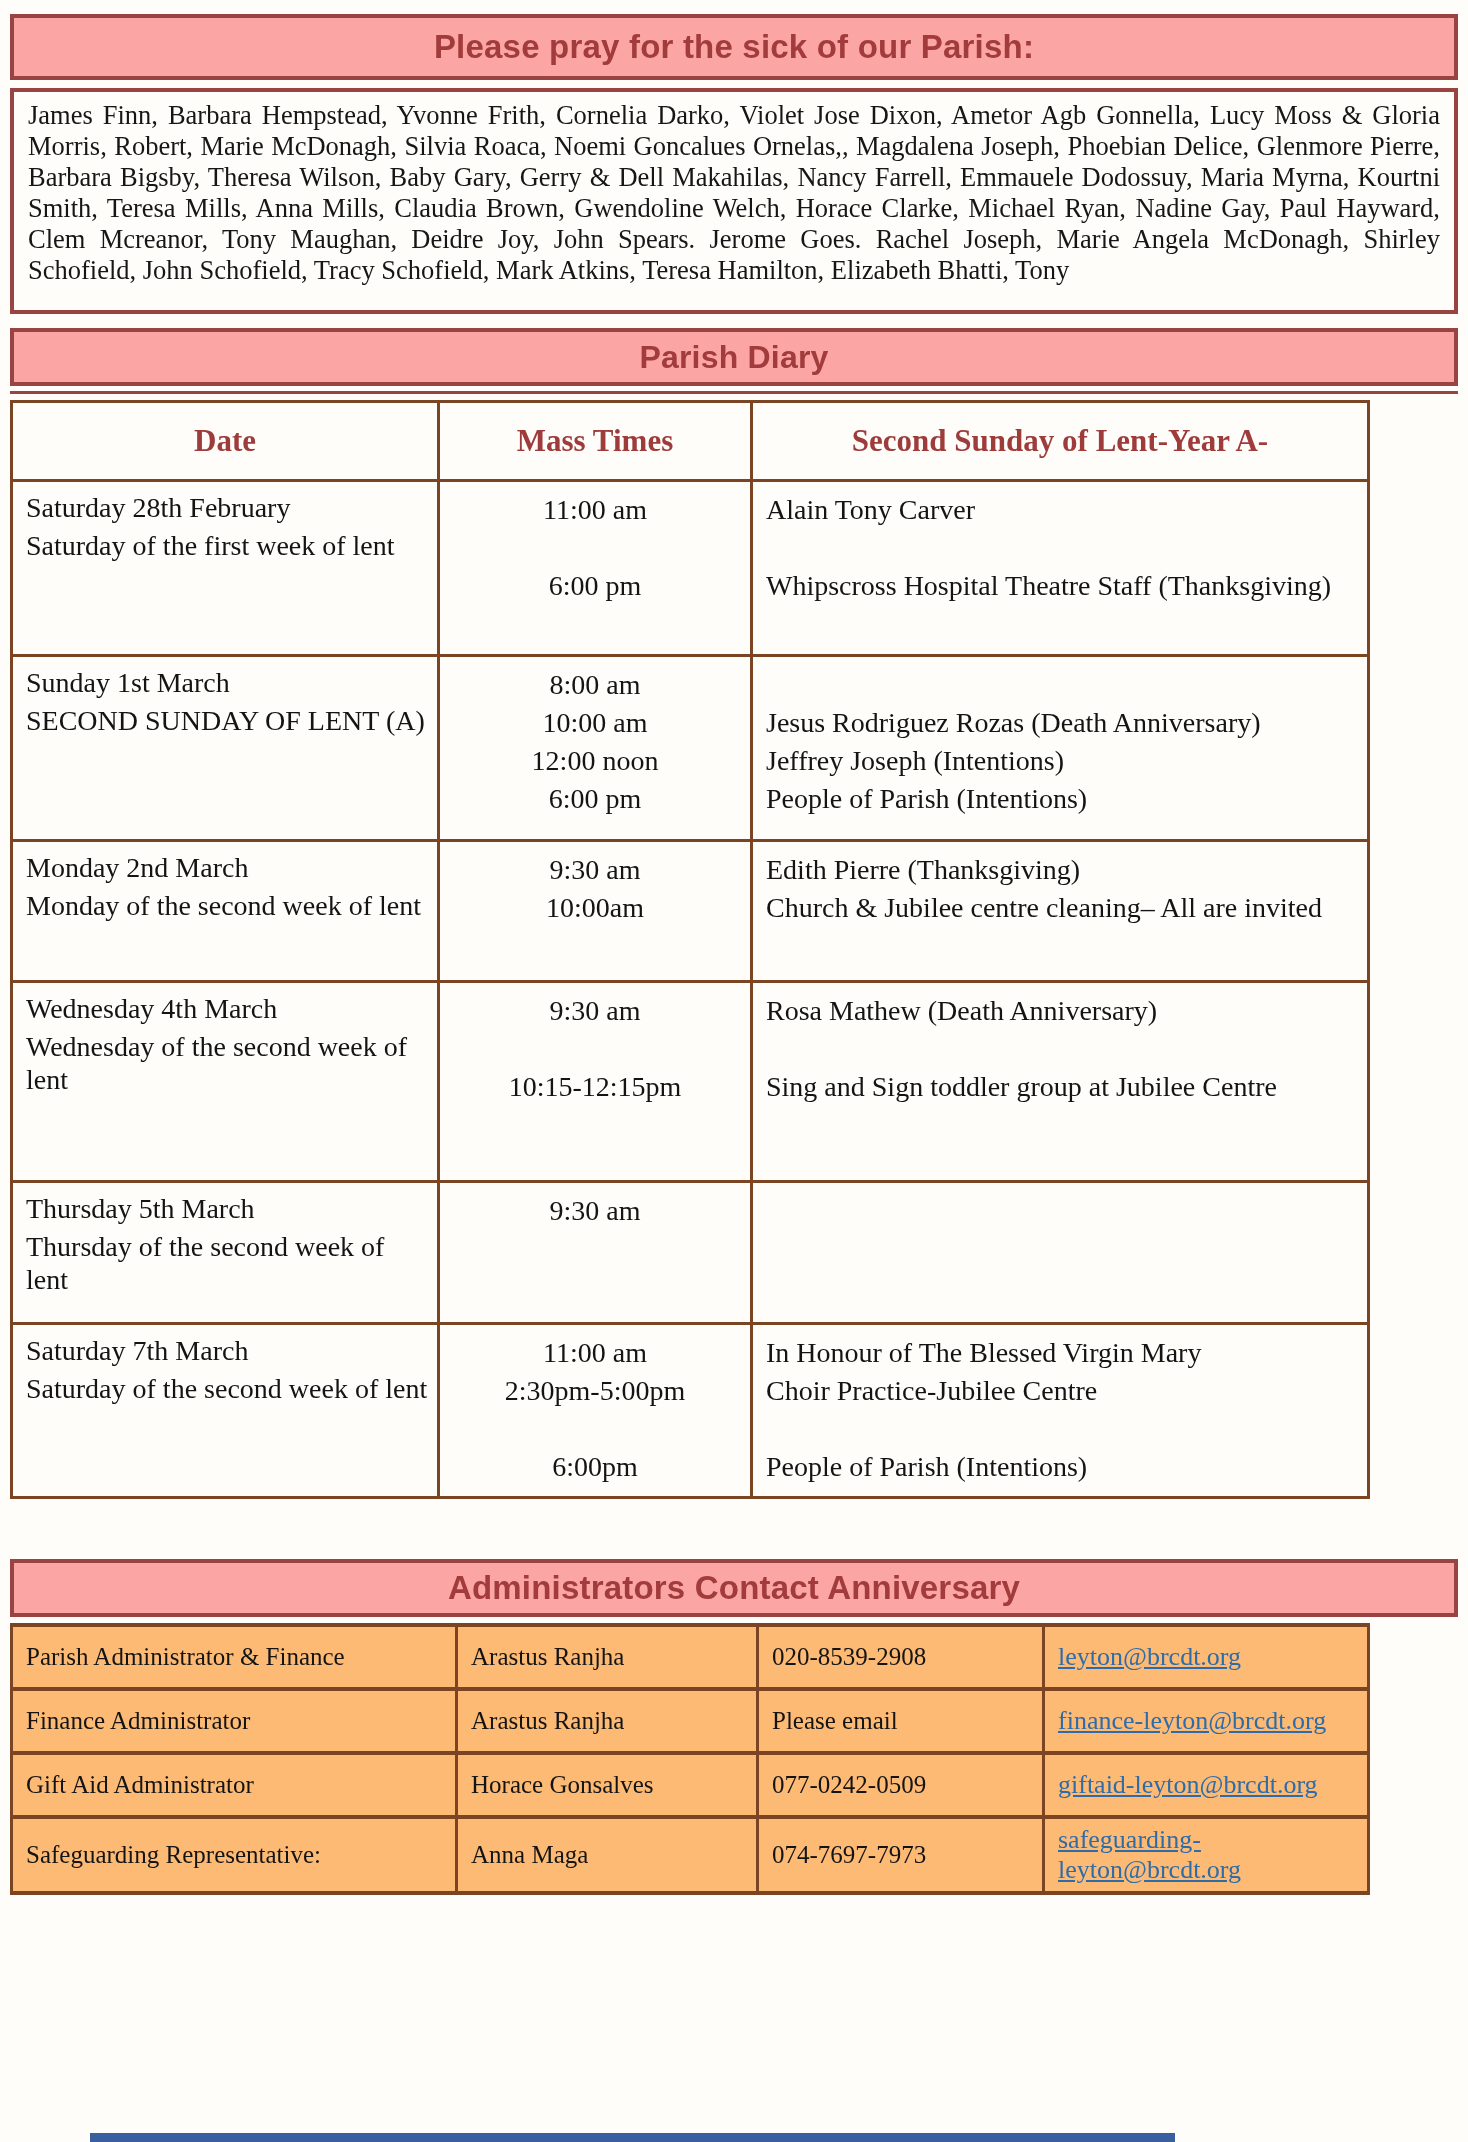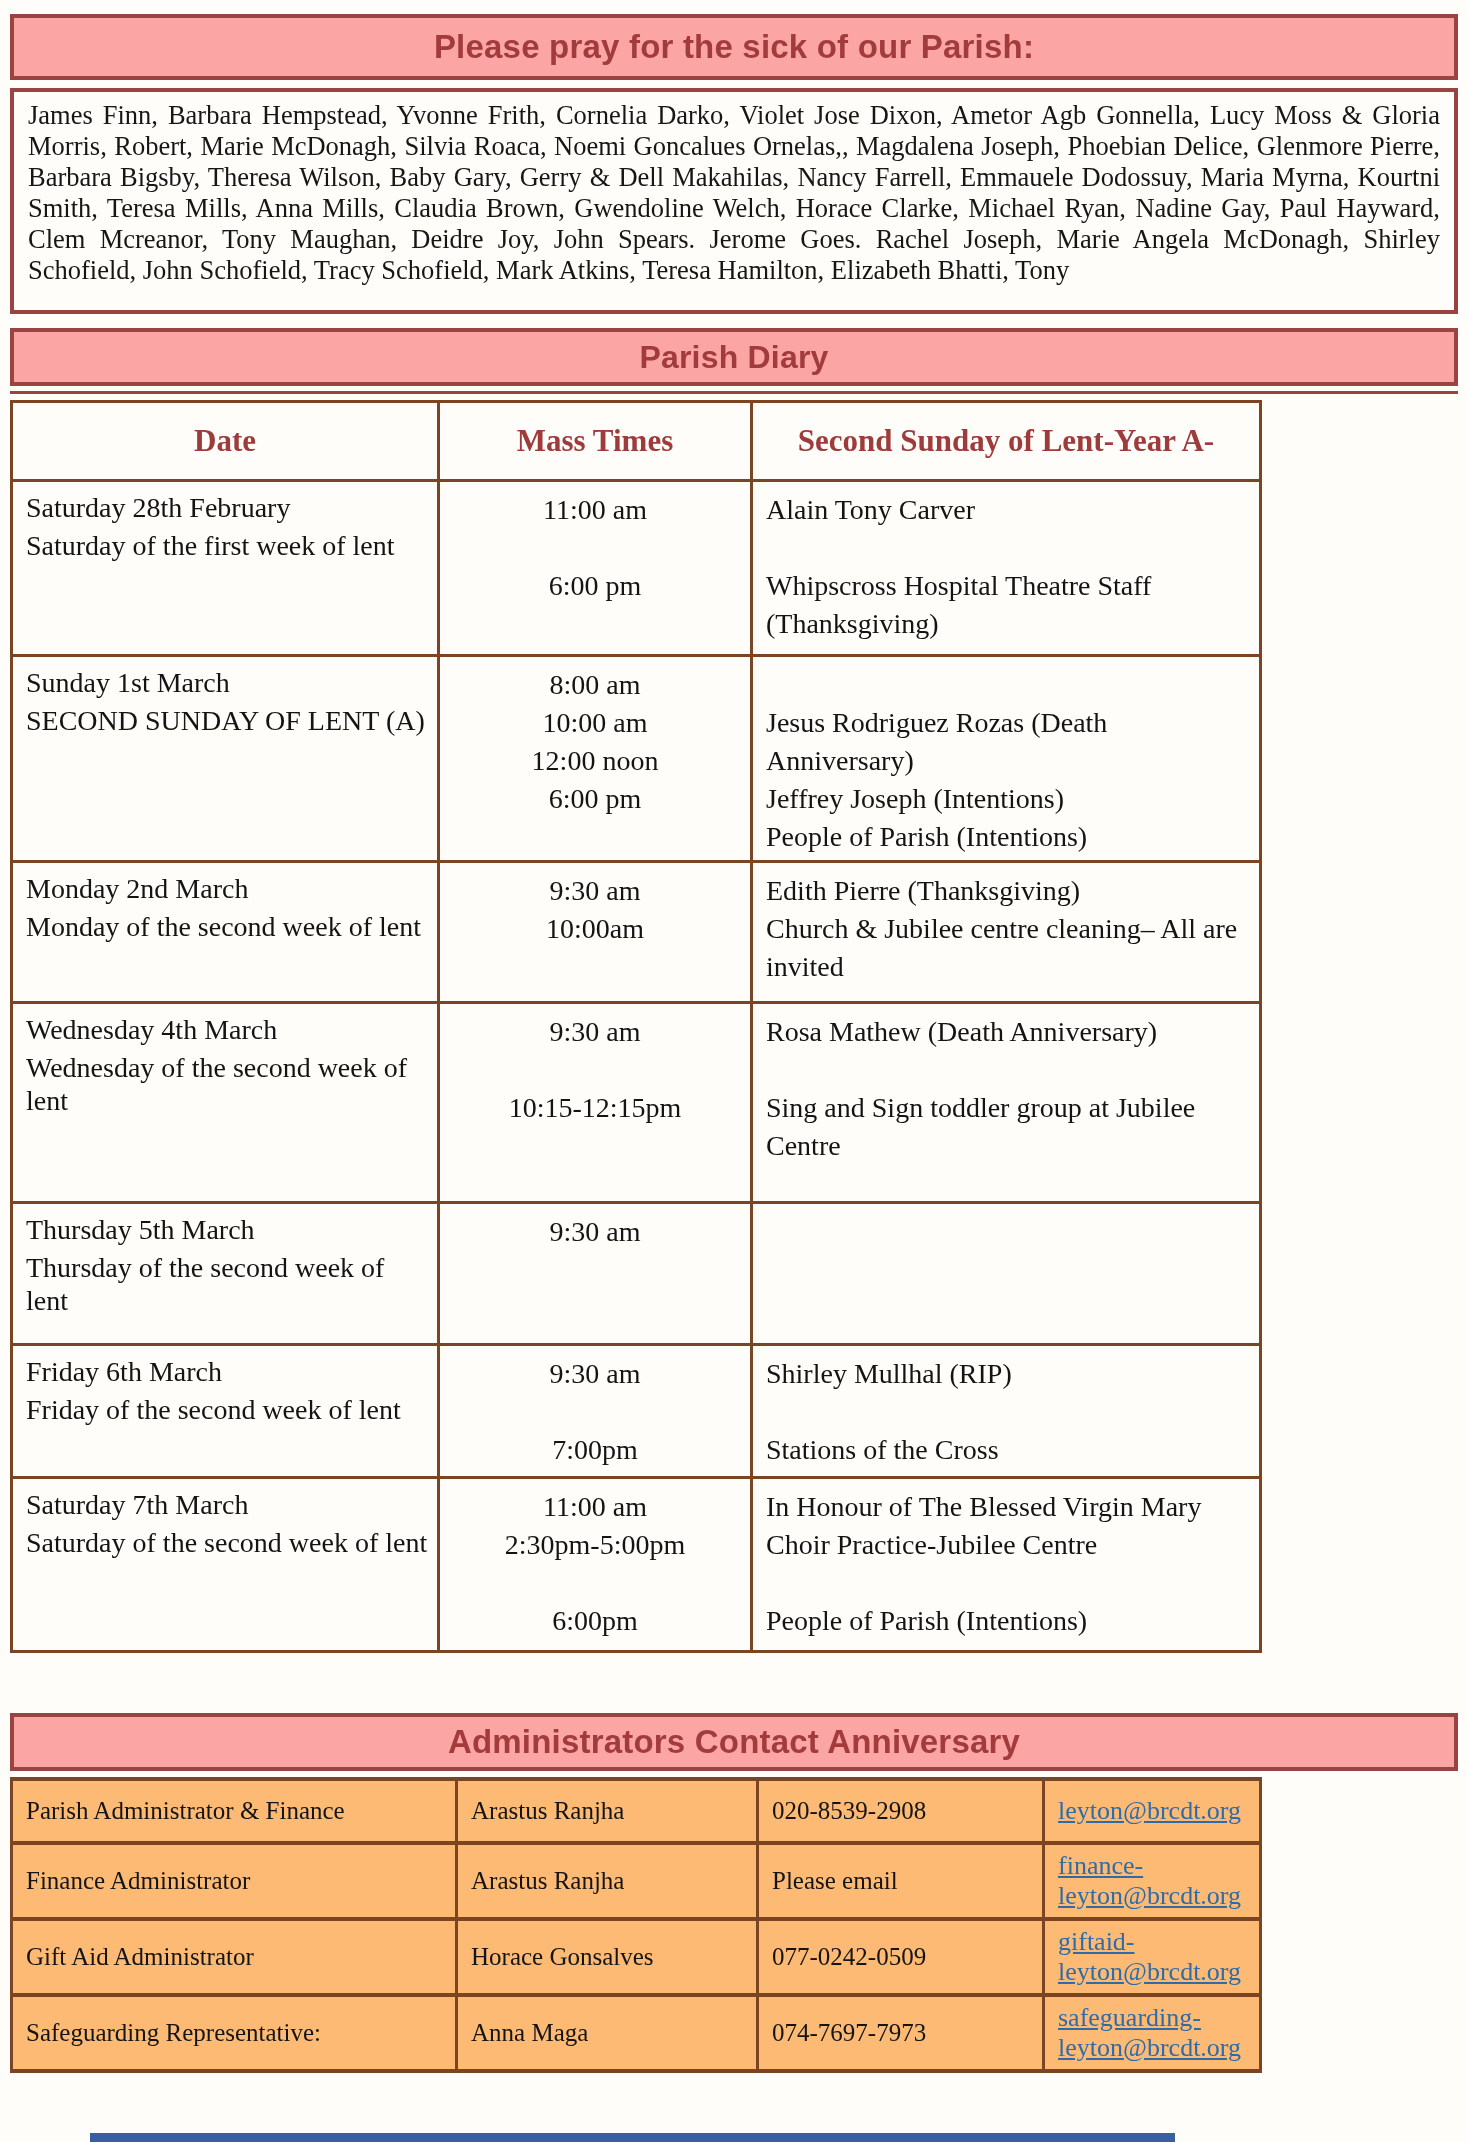--- a/index.html
+++ b/index.html
@@ -15,21 +15,21 @@
   }
   .banner-sick  { margin-top:14px; height:58px; line-height:58px; font-size:33px; }
   .banner-diary { margin-top:14px; height:50px; line-height:50px; font-size:32px; }
   .banner-admin { margin-top:60px; height:50px; line-height:50px; font-size:33px; }
   .rule { height:3px; background:#9a4343; margin:5px 10px 0 10px; }
   .names-box {
     margin:8px 10px 0 10px; border:4px solid #9a4343; background:#fffdfa;
     padding:8px 14px 6px 14px; height:204px; overflow:hidden;
     font-size:26.5px; line-height:31px; text-align:justify; color:#161616;
   }
-  table { border-collapse:collapse; margin:6px 10px 0 10px; width:1252px; table-layout:fixed; }
+  table { border-collapse:collapse; margin:6px 10px 0 10px; width:1360px; table-layout:fixed; }
   .diary-table th {
     border:3px solid #7b4524; color:#9e3b3b; font-weight:bold;
     font-size:31px; background:#fffdfa; height:74px; text-align:center;
   }
   .diary-table td {
     border:3px solid #7b4524; vertical-align:top; font-size:28px;
     color:#141414; background:#fffdfa;
   }
   .date-cell { padding:9px 6px 4px 13px; line-height:33px;margin-top:35px; }
   .date-sub  { margin-top:5px; }
@@ -149,36 +149,20 @@
             <div class="date-title">Thursday 5th March</div>
             <div class="date-sub">Thursday of the second week of lent</div>
           </td>
           <td class="times-cell">
             <div class="cell-line">9:30 am</div>
           </td>
           <td class="int-cell">
             <div class="cell-line"></div>
           </td>
         </tr>
-        <tr class="r6">
-          <td class="date-cell">
-            <div class="date-title">Friday 6th March</div>
-            <div class="date-sub">Friday of the second week of lent</div>
-          </td>
-          <td class="times-cell">
-            <div class="cell-line">9:30 am</div>
-            <div class="cell-line"></div>
-            <div class="cell-line">7:00pm</div>
-          </td>
-          <td class="int-cell">
-            <div class="cell-line">Shirley Mullhal (RIP)</div>
-            <div class="cell-line"></div>
-            <div class="cell-line">Stations of the Cross</div>
-          </td>
-        </tr>
         <tr class="r7">
           <td class="date-cell">
             <div class="date-title">Saturday 7th March</div>
             <div class="date-sub">Saturday of the second week of lent</div>
           </td>
           <td class="times-cell">
             <div class="cell-line">11:00 am</div>
             <div class="cell-line">2:30pm-5:00pm</div>
             <div class="cell-line"></div>
             <div class="cell-line">6:00pm</div>

